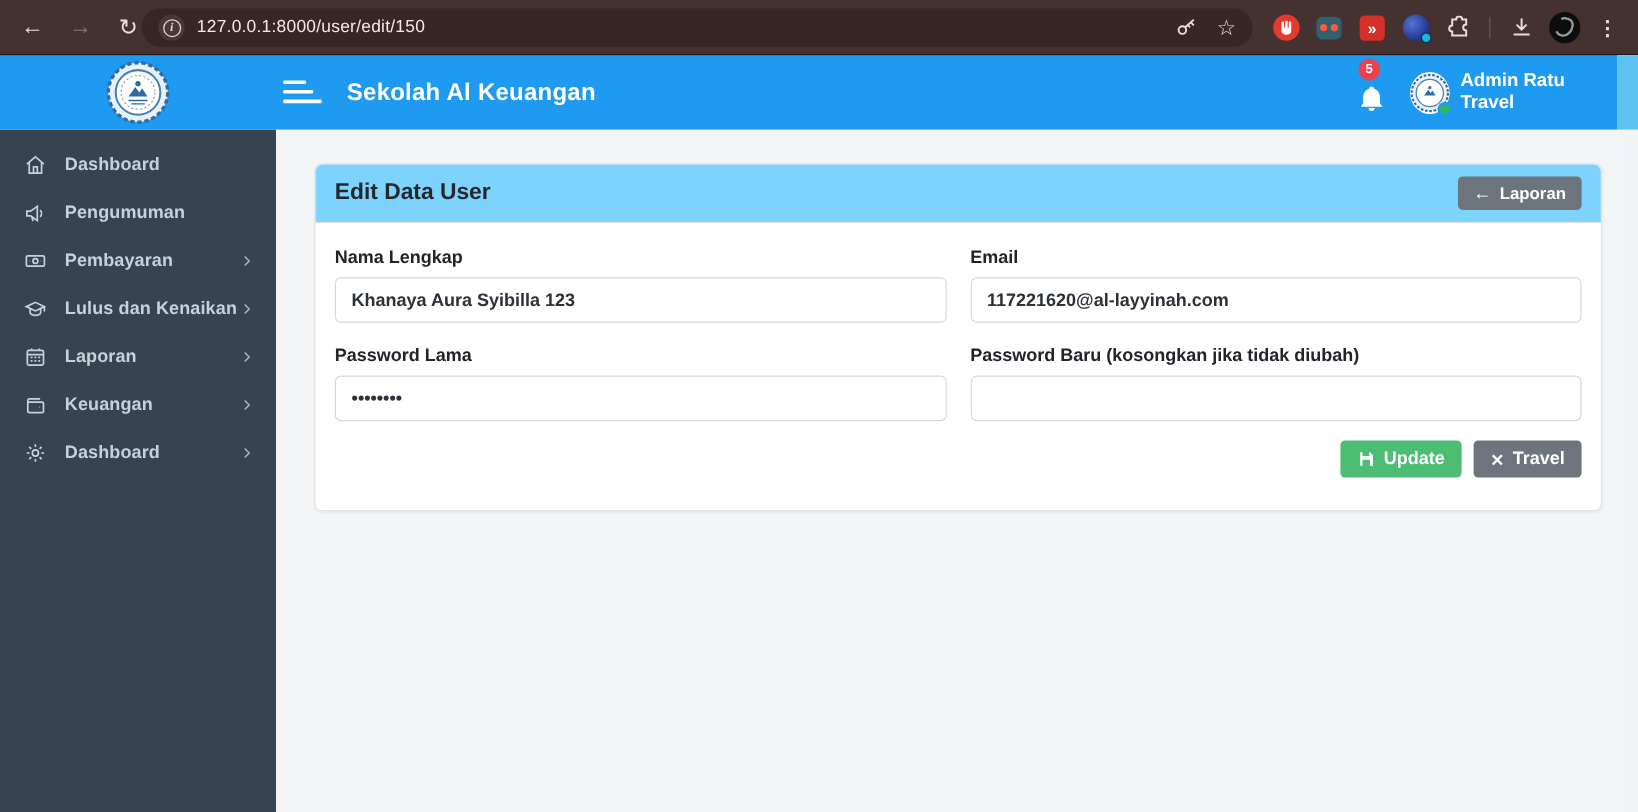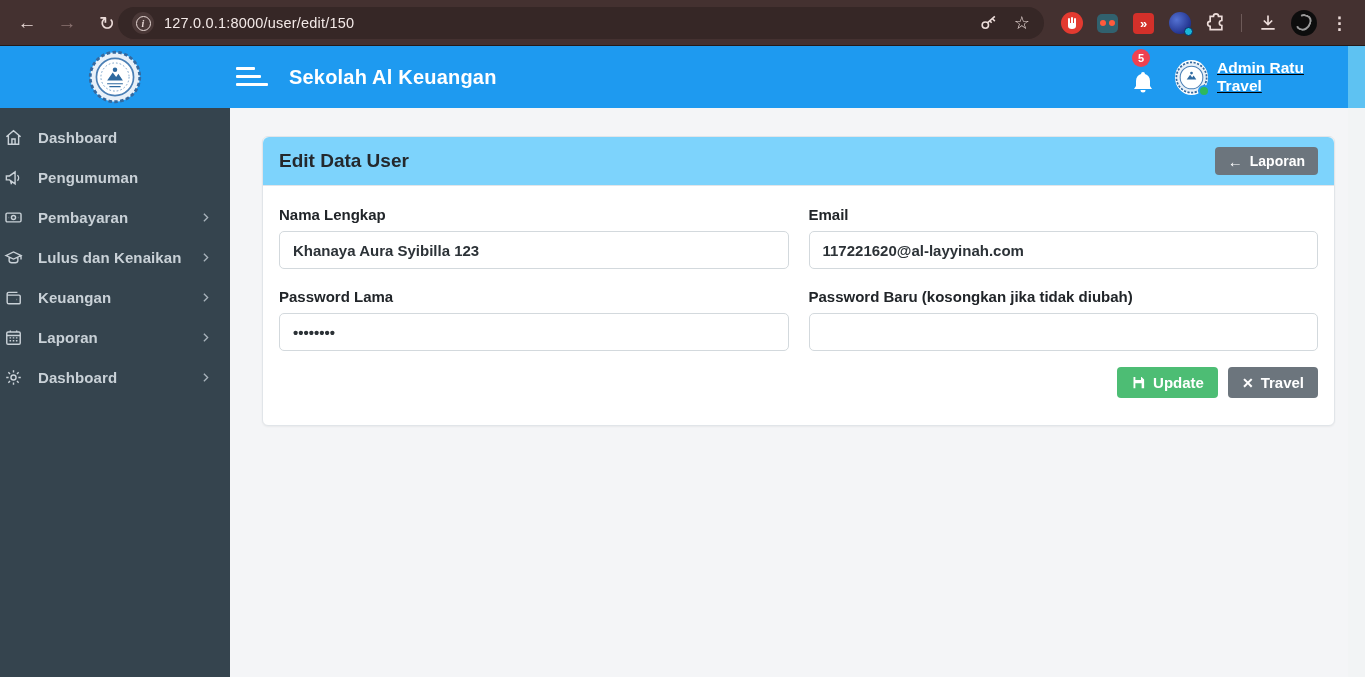--- a/index.html
+++ b/index.html
@@ -52,31 +52,31 @@
   .hamburger span:nth-child(1){ top:2px; width:19px; }
   .hamburger span:nth-child(2){ top:10px; width:25px; }
   .hamburger span:nth-child(3){ top:18px; width:32px; }
   .brand-text { position:absolute; left:289px; top:0; height:62px; display:flex; align-items:center;
     color:#fff; font-size:20px; font-weight:bold; letter-spacing:.2px; }
   .bell-wrap { position:absolute; left:1122px; top:0; width:42px; height:62px; cursor:pointer; }
   .badge { position:absolute; left:10px; top:3px; min-width:18px; height:18px; border-radius:9px;
     background:#ee4150; color:#fff; font-size:11px; font-weight:bold;
     display:flex; align-items:center; justify-content:center; padding:0 4px; }
   .user-wrap { position:absolute; left:1175px; top:0; height:62px; display:flex;
-    align-items:center; gap:9px; cursor:pointer;text-decoration:underline; }
+    align-items:center; gap:9px; cursor:pointer; }
   .avatar-app { width:35px; height:35px; border-radius:50%; background:#fff; position:relative;
     display:flex; align-items:center; justify-content:center; }
   .status-dot { position:absolute; right:-2px; bottom:-2px; width:12px; height:12px;
     border-radius:50%; background:#2eb85c; border:2px solid #1e9af0; }
   .user-name { color:#fff; font-size:15.5px; font-weight:bold; }
 
   
   .sidebar { position:absolute; left:0; top:108px; width:230px; height:569px;
     background:#35444e; padding-top:9px; z-index:10; }
-  .side-item { height:40px; display:flex; align-items:center; padding:0 18px 0 4px;
+  .side-item { height:40px; display:flex; align-items:center; padding:0 18px 0 20px;
     color:#c9d1d7; cursor:pointer; }
   .side-item .s-icon { width:19px; height:19px; margin-right:15px; flex:0 0 auto; color:#c9d1d7; }
   .side-item .s-label { font-size:15px; font-weight:600; letter-spacing:.1px; }
   .side-item .s-caret { margin-left:auto; width:13px; height:13px; color:#a9b4bc; }
 
   
   .content-bg { position:absolute; left:230px; top:108px; width:1118px; height:569px; background:#f4f5f7; }
   .card { position:absolute; left:262px; top:136px; width:1073px; height:290px;
     background:#fff; border:1px solid #e1e5e9; border-radius:6px;
     box-shadow:0 1px 2px rgba(0,0,0,.05); z-index:12; }
@@ -266,40 +266,40 @@
     <span class="s-caret">
       <svg width="13" height="13" viewBox="0 0 24 24" fill="none" stroke="currentColor" stroke-width="2.4">
           <polyline points="9,5 16,12 9,19"></polyline>
         </svg>
     </span>
   </div>
 
   <div class="side-item">
     <span class="s-icon">
       <svg width="19" height="19" viewBox="0 0 24 24" fill="none" stroke="currentColor" stroke-width="1.8">
+        <rect x="3.5" y="5" width="17" height="15.5" rx="1.6"></rect>
+        <path d="M3.5 9.5 h17 M8 5 V3 M16 5 V3 M7 12.5 h2 M11 12.5 h2 M15 12.5 h2 M7 16 h2 M11 16 h2 M15 16 h2"></path>
+      </svg>
+    </span>
+    <span class="s-label">Laporan</span>
+    <span class="s-caret">
+      <svg width="13" height="13" viewBox="0 0 24 24" fill="none" stroke="currentColor" stroke-width="2.4">
+          <polyline points="9,5 16,12 9,19"></polyline>
+        </svg>
+    </span>
+  </div>
+
+  <div class="side-item">
+    <span class="s-icon">
+      <svg width="19" height="19" viewBox="0 0 24 24" fill="none" stroke="currentColor" stroke-width="1.8">
         <path d="M4 7.5 a2 2 0 0 1 2 -2 h11 M4 7.5 V18 a2 2 0 0 0 2 2 h13 a1.5 1.5 0 0 0 1.5 -1.5 v-8 A1.5 1.5 0 0 0 19 9 H4 z"></path>
         <path d="M16 14.5 h.5"></path>
       </svg>
     </span>
     <span class="s-label">Keuangan</span>
-    <span class="s-caret">
-      <svg width="13" height="13" viewBox="0 0 24 24" fill="none" stroke="currentColor" stroke-width="2.4">
-          <polyline points="9,5 16,12 9,19"></polyline>
-        </svg>
-    </span>
-  </div>
-
-  <div class="side-item">
-    <span class="s-icon">
-      <svg width="19" height="19" viewBox="0 0 24 24" fill="none" stroke="currentColor" stroke-width="1.8">
-        <rect x="3.5" y="5" width="17" height="15.5" rx="1.6"></rect>
-        <path d="M3.5 9.5 h17 M8 5 V3 M16 5 V3 M7 12.5 h2 M11 12.5 h2 M15 12.5 h2 M7 16 h2 M11 16 h2 M15 16 h2"></path>
-      </svg>
-    </span>
-    <span class="s-label">Laporan</span>
     <span class="s-caret">
       <svg width="13" height="13" viewBox="0 0 24 24" fill="none" stroke="currentColor" stroke-width="2.4">
           <polyline points="9,5 16,12 9,19"></polyline>
         </svg>
     </span>
   </div>
 
   <div class="side-item">
     <span class="s-icon">
       <svg width="19" height="19" viewBox="0 0 24 24" fill="none" stroke="currentColor" stroke-width="1.8">

